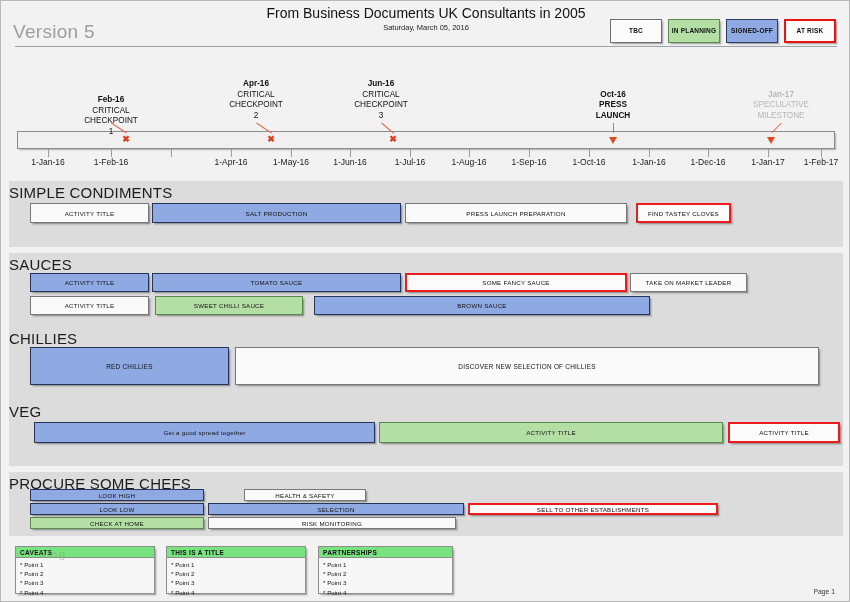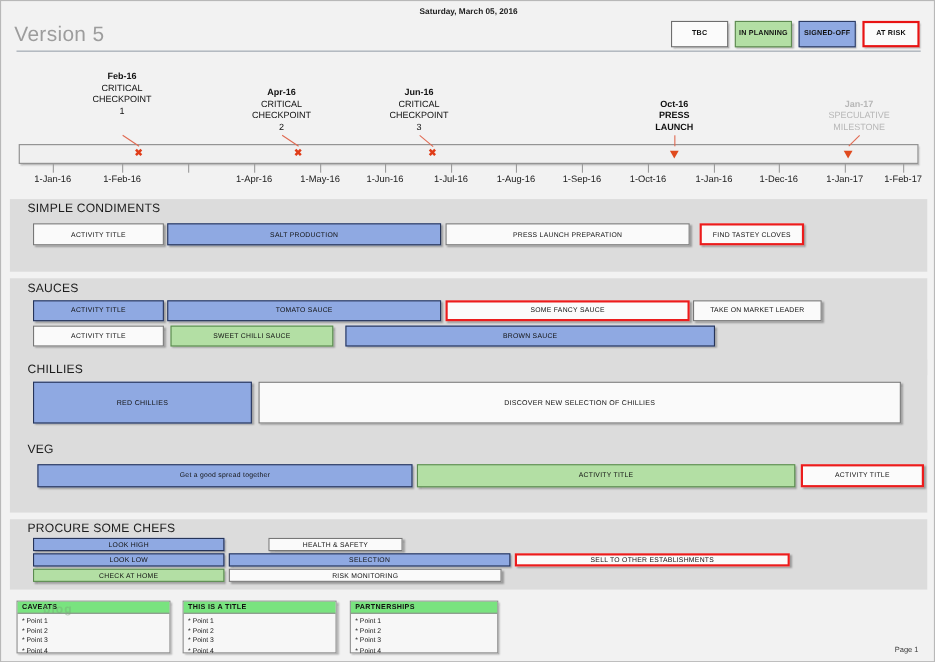--- a/index.html
+++ b/index.html
@@ -47,21 +47,21 @@
   }
   #title-sub {
     font-size: 14px;
     color: #111;
     line-height: 17px;
   }
   #title-date {
     font-size: 7.5px;
     color: #222;
     line-height: 12px;
-    font-weight: bold;
+    font-weight: normal;
   }
   #legend {
     position: absolute;
     right: 15px; top: 18px;
     display: flex;
     gap: 6px;
   }
   .legend-box {
     width: 52px; height: 24px;
     display: flex; align-items: center; justify-content: center;
@@ -144,22 +144,22 @@
 
   
   .lane {
     position: absolute;
     left: 8px;
     width: 834px;
     background: #dcdcdc;
   }
   .lane-title {
     position: absolute;
-    left: 16px; top: 3px;
-    font-size: 11px;
+    left: 0; top: 3px;
+    font-size: 15px;
     color: #1c1c1c;
     letter-spacing: .2px;
   }
 
   .bar {
     position: absolute;
     display: flex;
     align-items: center;
     justify-content: center;
     text-align: center;
@@ -217,20 +217,21 @@
 </style>
 </head>
 <body>
 
 <div id="page">
 
   <div id="header">
     <div id="version-label">Version 5</div>
 
     <div id="title-block">
+      <div id="title-sub">From Business Documents UK Consultants in 2005</div>
       <div id="title-date">Saturday, March 05, 2016</div>
     </div>
 
     <div id="legend">
         <div class="legend-box tbc">TBC</div>
         <div class="legend-box planning">IN PLANNING</div>
         <div class="legend-box signed">SIGNED-OFF</div>
         <div class="legend-box risk">AT RISK</div>
       </div>
     <div id="header-rule"></div>
@@ -259,21 +260,21 @@
       <div class="tick-mark" style="left: 588px;"></div>
       <div class="tick-label" style="left: 588px;">1-Oct-16</div>
       <div class="tick-mark" style="left: 648px;"></div>
       <div class="tick-label" style="left: 648px;">1-Jan-16</div>
       <div class="tick-mark" style="left: 707px;"></div>
       <div class="tick-label" style="left: 707px;">1-Dec-16</div>
       <div class="tick-mark" style="left: 767px;"></div>
       <div class="tick-label" style="left: 767px;">1-Jan-17</div>
       <div class="tick-mark" style="left: 820px;"></div>
       <div class="tick-label" style="left: 820px;">1-Feb-17</div>
-      <div class="milestone-label" style="left: 110px; top: 16px;">
+      <div class="milestone-label" style="left: 110px; top: 46px;">
         <div style="font-weight: bold;">Feb-16</div>
         <div>CRITICAL</div>
         <div>CHECKPOINT</div>
         <div>1</div>
       </div>
       <div class="milestone-leader" style="left: 110px; top: 74px; height: 18.0278px; transform: rotate(-56.3099deg);"></div>
       <div class="milestone-x" style="left: 125px; top: 86px;">✖</div>
       <div class="milestone-label" style="left: 255px; top: 30px;">
         <div style="font-weight: bold;">Apr-16</div>
         <div>CRITICAL</div>

